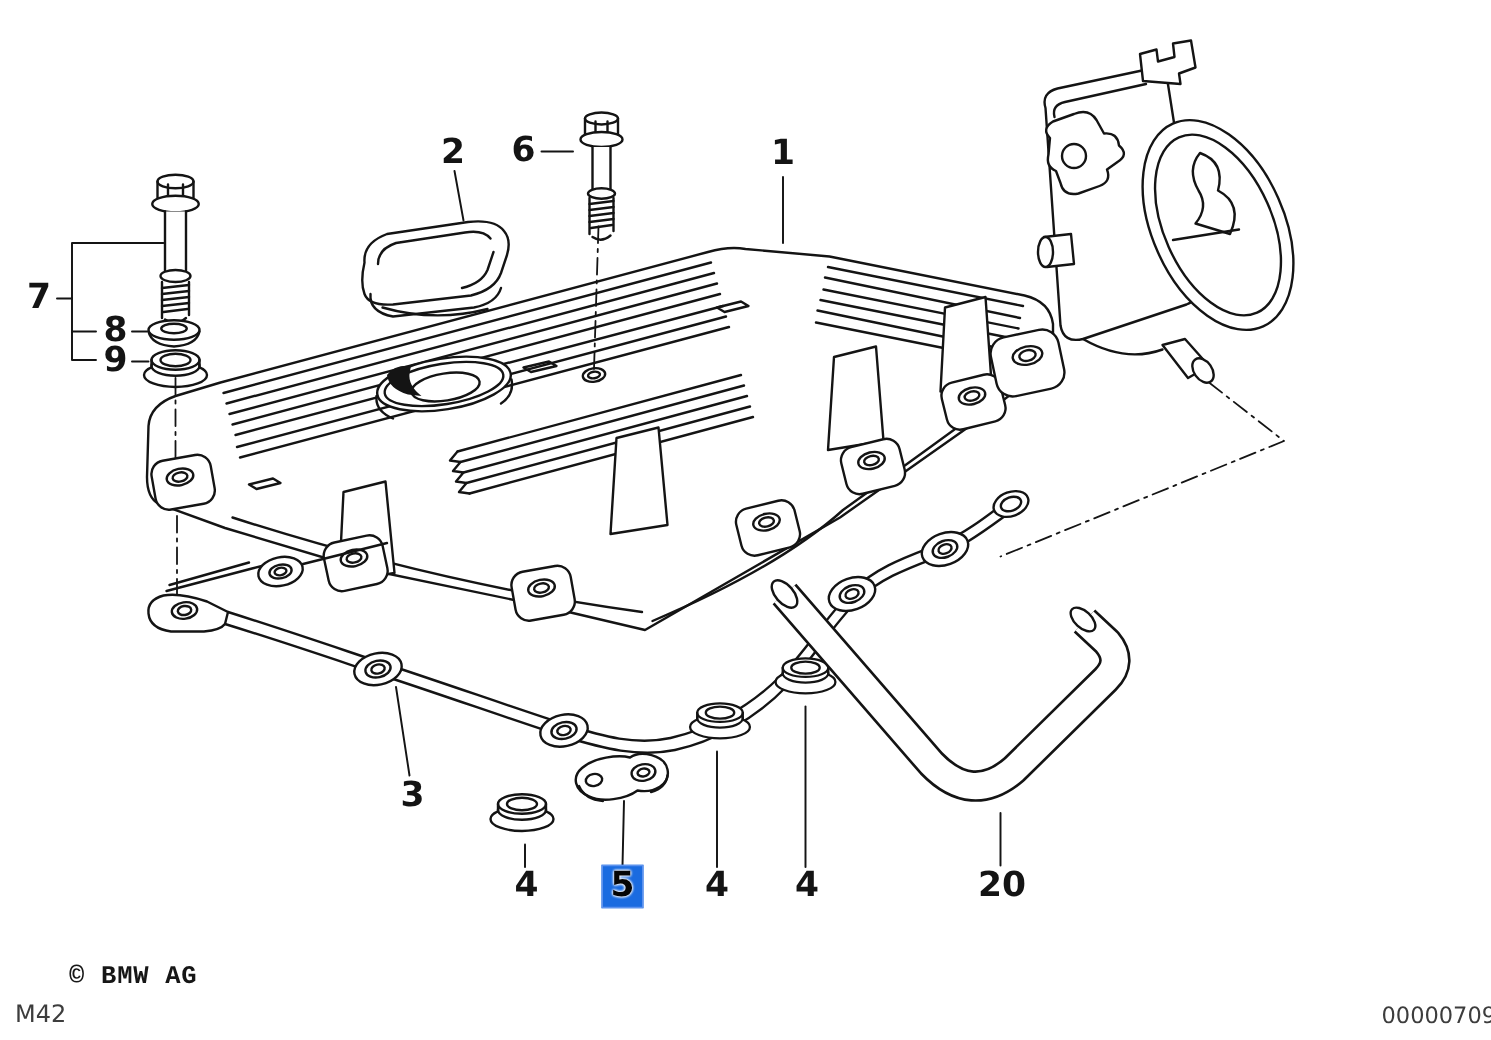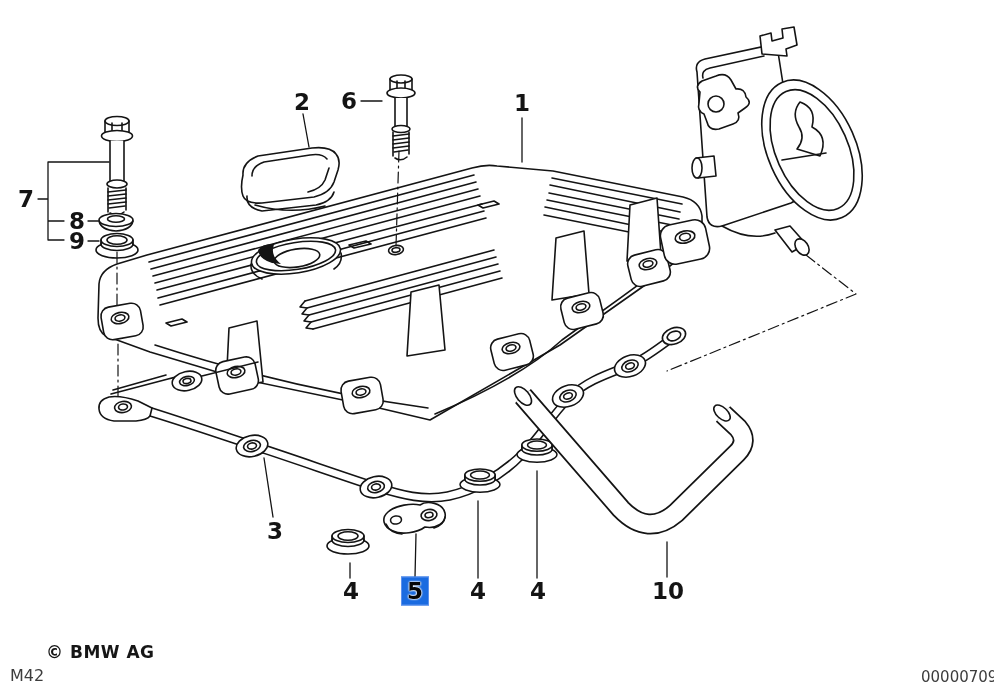--- a/index.html
+++ b/index.html
@@ -11,21 +11,21 @@
   .callout{
     position:absolute;transform:translate(-50%,-50%);
     font-weight:bold;font-size:23px;line-height:1;color:#141414;
     cursor:pointer;user-select:none;white-space:nowrap;
   }
   .callout.highlighted{
     background:#1a6be0;color:#050505;padding:2px 5px;
     text-shadow:0 0 2px #fff,0 0 2px #fff,0 0 2px #fff;
     border:1px solid #5d92ee;
   }
-  .footer-copyright{position:absolute;left:46px;top:642px;font-size:17px;font-weight:bold;color:#161616;letter-spacing:.5px;}
+  .footer-copyright{position:absolute;left:46px;top:642px;font-size:17px;font-weight:bold;color:#161616;letter-spacing:.5px;font-family:Liberation Mono, monospace;}
   .footer-model{position:absolute;left:10px;top:666px;font-size:16px;color:#3d3d3d;}
   .footer-plate{position:absolute;left:921px;top:668px;font-size:15px;color:#3d3d3d;}
 </style>
 </head>
 <body>
 
 <div class="stage">
 
 <svg width="994" height="693" viewBox="0 0 994 693" fill="none" stroke="#141414" stroke-width="1.6" stroke-linejoin="round" stroke-linecap="round">
 
@@ -217,18 +217,18 @@
   <div class="callout" style="left:302px;top:102px">2</div>
   <div class="callout" style="left:275px;top:531px">3</div>
   <div class="callout" style="left:351px;top:591px">4</div>
   <div class="callout" style="left:478px;top:591px">4</div>
   <div class="callout" style="left:538px;top:591px">4</div>
   <div class="callout highlighted" style="left:415px;top:591px">5</div>
   <div class="callout" style="left:349px;top:101px">6</div>
   <div class="callout" style="left:26px;top:199px">7</div>
   <div class="callout" style="left:77px;top:221px">8</div>
   <div class="callout" style="left:77px;top:241px">9</div>
-  <div class="callout" style="left:668px;top:591px">10</div>
+  <div class="callout" style="left:668px;top:591px">20</div>
 
   <div class="footer-copyright">© BMW AG</div>
   <div class="footer-model">M42</div>
   <div class="footer-plate">00000709</div>
 </div>
 
 </body></html>

